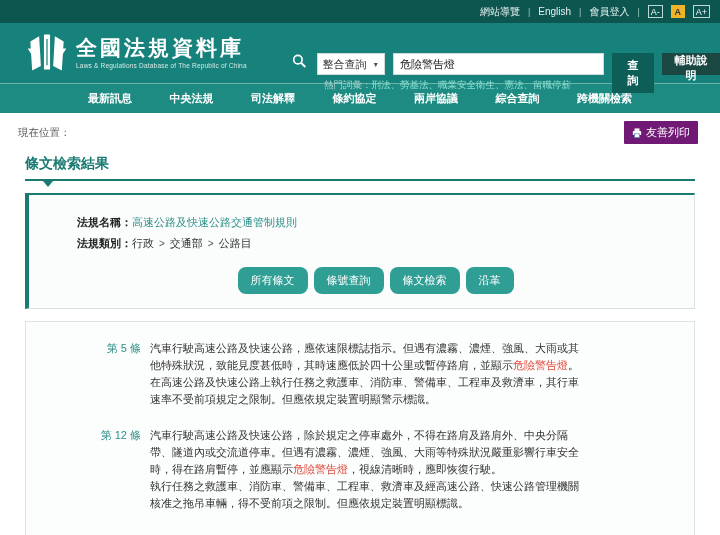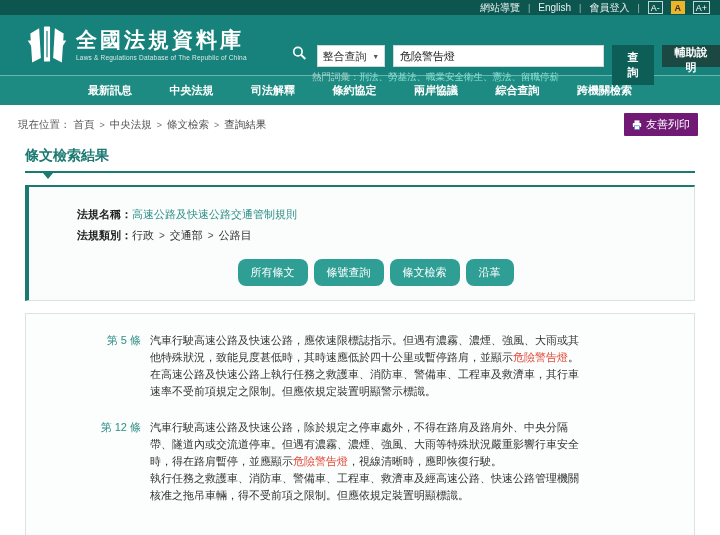--- a/index.html
+++ b/index.html
@@ -1,21 +1,21 @@
 <!DOCTYPE html>
 <html><head>
 <meta charset="utf-8">
 <style>
   * { box-sizing: border-box; margin: 0; padding: 0; }
   html,body { background:#fff; }
   body { font-family: "Liberation Sans", "DejaVu Sans", sans-serif; }
   .page { position:relative; width:720px; height:535px; overflow:hidden; background:#fff; }
 
   
-  .topbar { height:15px; background:#0D554F; display:flex; align-items:center; justify-content:flex-end; padding-right:10px; gap:8px; }
+  .topbar { height:23px; background:#0D554F; display:flex; align-items:center; justify-content:flex-end; padding-right:10px; gap:8px; }
   .topbar a { color:#E8F3F1; font-size:10px; text-decoration:none; }
   .topbar .sep { color:#9CC5C0; font-size:9px; }
   .fontsize-btn { display:inline-flex; align-items:center; justify-content:center; min-width:14px; height:13px; font-size:9px; padding:0 2px;
     background:#0D554F; color:#fff; border:1px solid #BFD9D6; cursor:pointer; }
   .fontsize-btn.active { background:#F0B429; color:#333; border-color:#F0B429; font-weight:bold; }
 
   
   .header { position:relative; height:60px; background:#17827B;padding-left:11px; }
   .logo { position:absolute; left:26px; top:8px; display:flex; align-items:center; gap:8px; text-decoration:none; cursor:pointer; }
   .logo-icon { width:42px; height:42px; }
@@ -23,21 +23,21 @@
   .logo-sub { color:#D6EAE7; font-size:6.5px; letter-spacing:.2px; margin-top:2px; }
   .search-row { position:absolute; left:292px; top:30px; display:flex; gap:8px; }
   .search-glyph { width:16px; height:16px; margin-right:2px; }
   .search-cat { display:flex; align-items:center; justify-content:space-between; width:74px; height:22px; background:#fff; border:1px solid #CFDBD9;
     font-size:11px; color:#333; padding:0 5px; cursor:pointer; }
   .search-cat .chev { font-size:7px; color:#555; }
   .search-input { width:230px; height:22px; border:1px solid #CFDBD9; font-size:11px; padding:0 6px; color:#222;
     font-family:"Liberation Sans","DejaVu Sans",sans-serif; }
   .btn-query { height:40px; padding:0 11px; background:#0D5E57; color:#fff; border:none; font-size:11px; font-weight:bold; cursor:pointer; }
   .btn-help  { height:22px; padding:0 9px;  background:#1C4843; color:#fff; border:none; font-size:11px; font-weight:bold; cursor:pointer; }
-  .hot-row { position:absolute; left:312px; top:56px; font-size:9.5px; }
+  .hot-row { position:absolute; left:324px; top:56px; font-size:9.5px; }
   .hot-label { color:#AFD6D1; }
   .hot-row a { color:#8EE0D4; text-decoration:none; }
   .hot-sep { color:#8EE0D4; }
 
   
   .nav { height:30px; background:#1D8B82; border-top:1px solid rgba(255,255,255,.35); display:flex; align-items:center;
     justify-content:space-between; padding:0 88px; }
   .nav a { color:#fff; font-size:11px; font-weight:bold; text-decoration:none; }
 
   
@@ -135,21 +135,20 @@
       <a class="nav-item" href="#">中央法規</a>
       <a class="nav-item" href="#">司法解釋</a>
       <a class="nav-item" href="#">條約協定</a>
       <a class="nav-item" href="#">兩岸協議</a>
       <a class="nav-item" href="#">綜合查詢</a>
       <a class="nav-item" href="#">跨機關檢索</a>
     </nav>
 
   <div class="breadcrumb-row">
     <span>現在位置：</span>
-    <span id="crumb-trail"><a href="#">首頁</a><span class="crumb-sep">&gt;</span><a href="#">中央法規</a><span class="crumb-sep">&gt;</span><a href="#">條文檢索</a><span class="crumb-sep">&gt;</span><span class="crumb-current">查詢結果</span></span>
     <button class="print-btn">
       <svg width="10" height="10" viewBox="0 0 12 12">
         <rect x="3" y="0.5" width="6" height="3" fill="#fff"></rect>
         <rect x="1" y="3.5" width="10" height="5" rx="1" fill="#fff"></rect>
         <rect x="3" y="7" width="6" height="4.5" fill="#fff" stroke="#3E7EC1" stroke-width="0.8"></rect>
       </svg>
       <span>友善列印</span>
     </button>
   </div>
 

